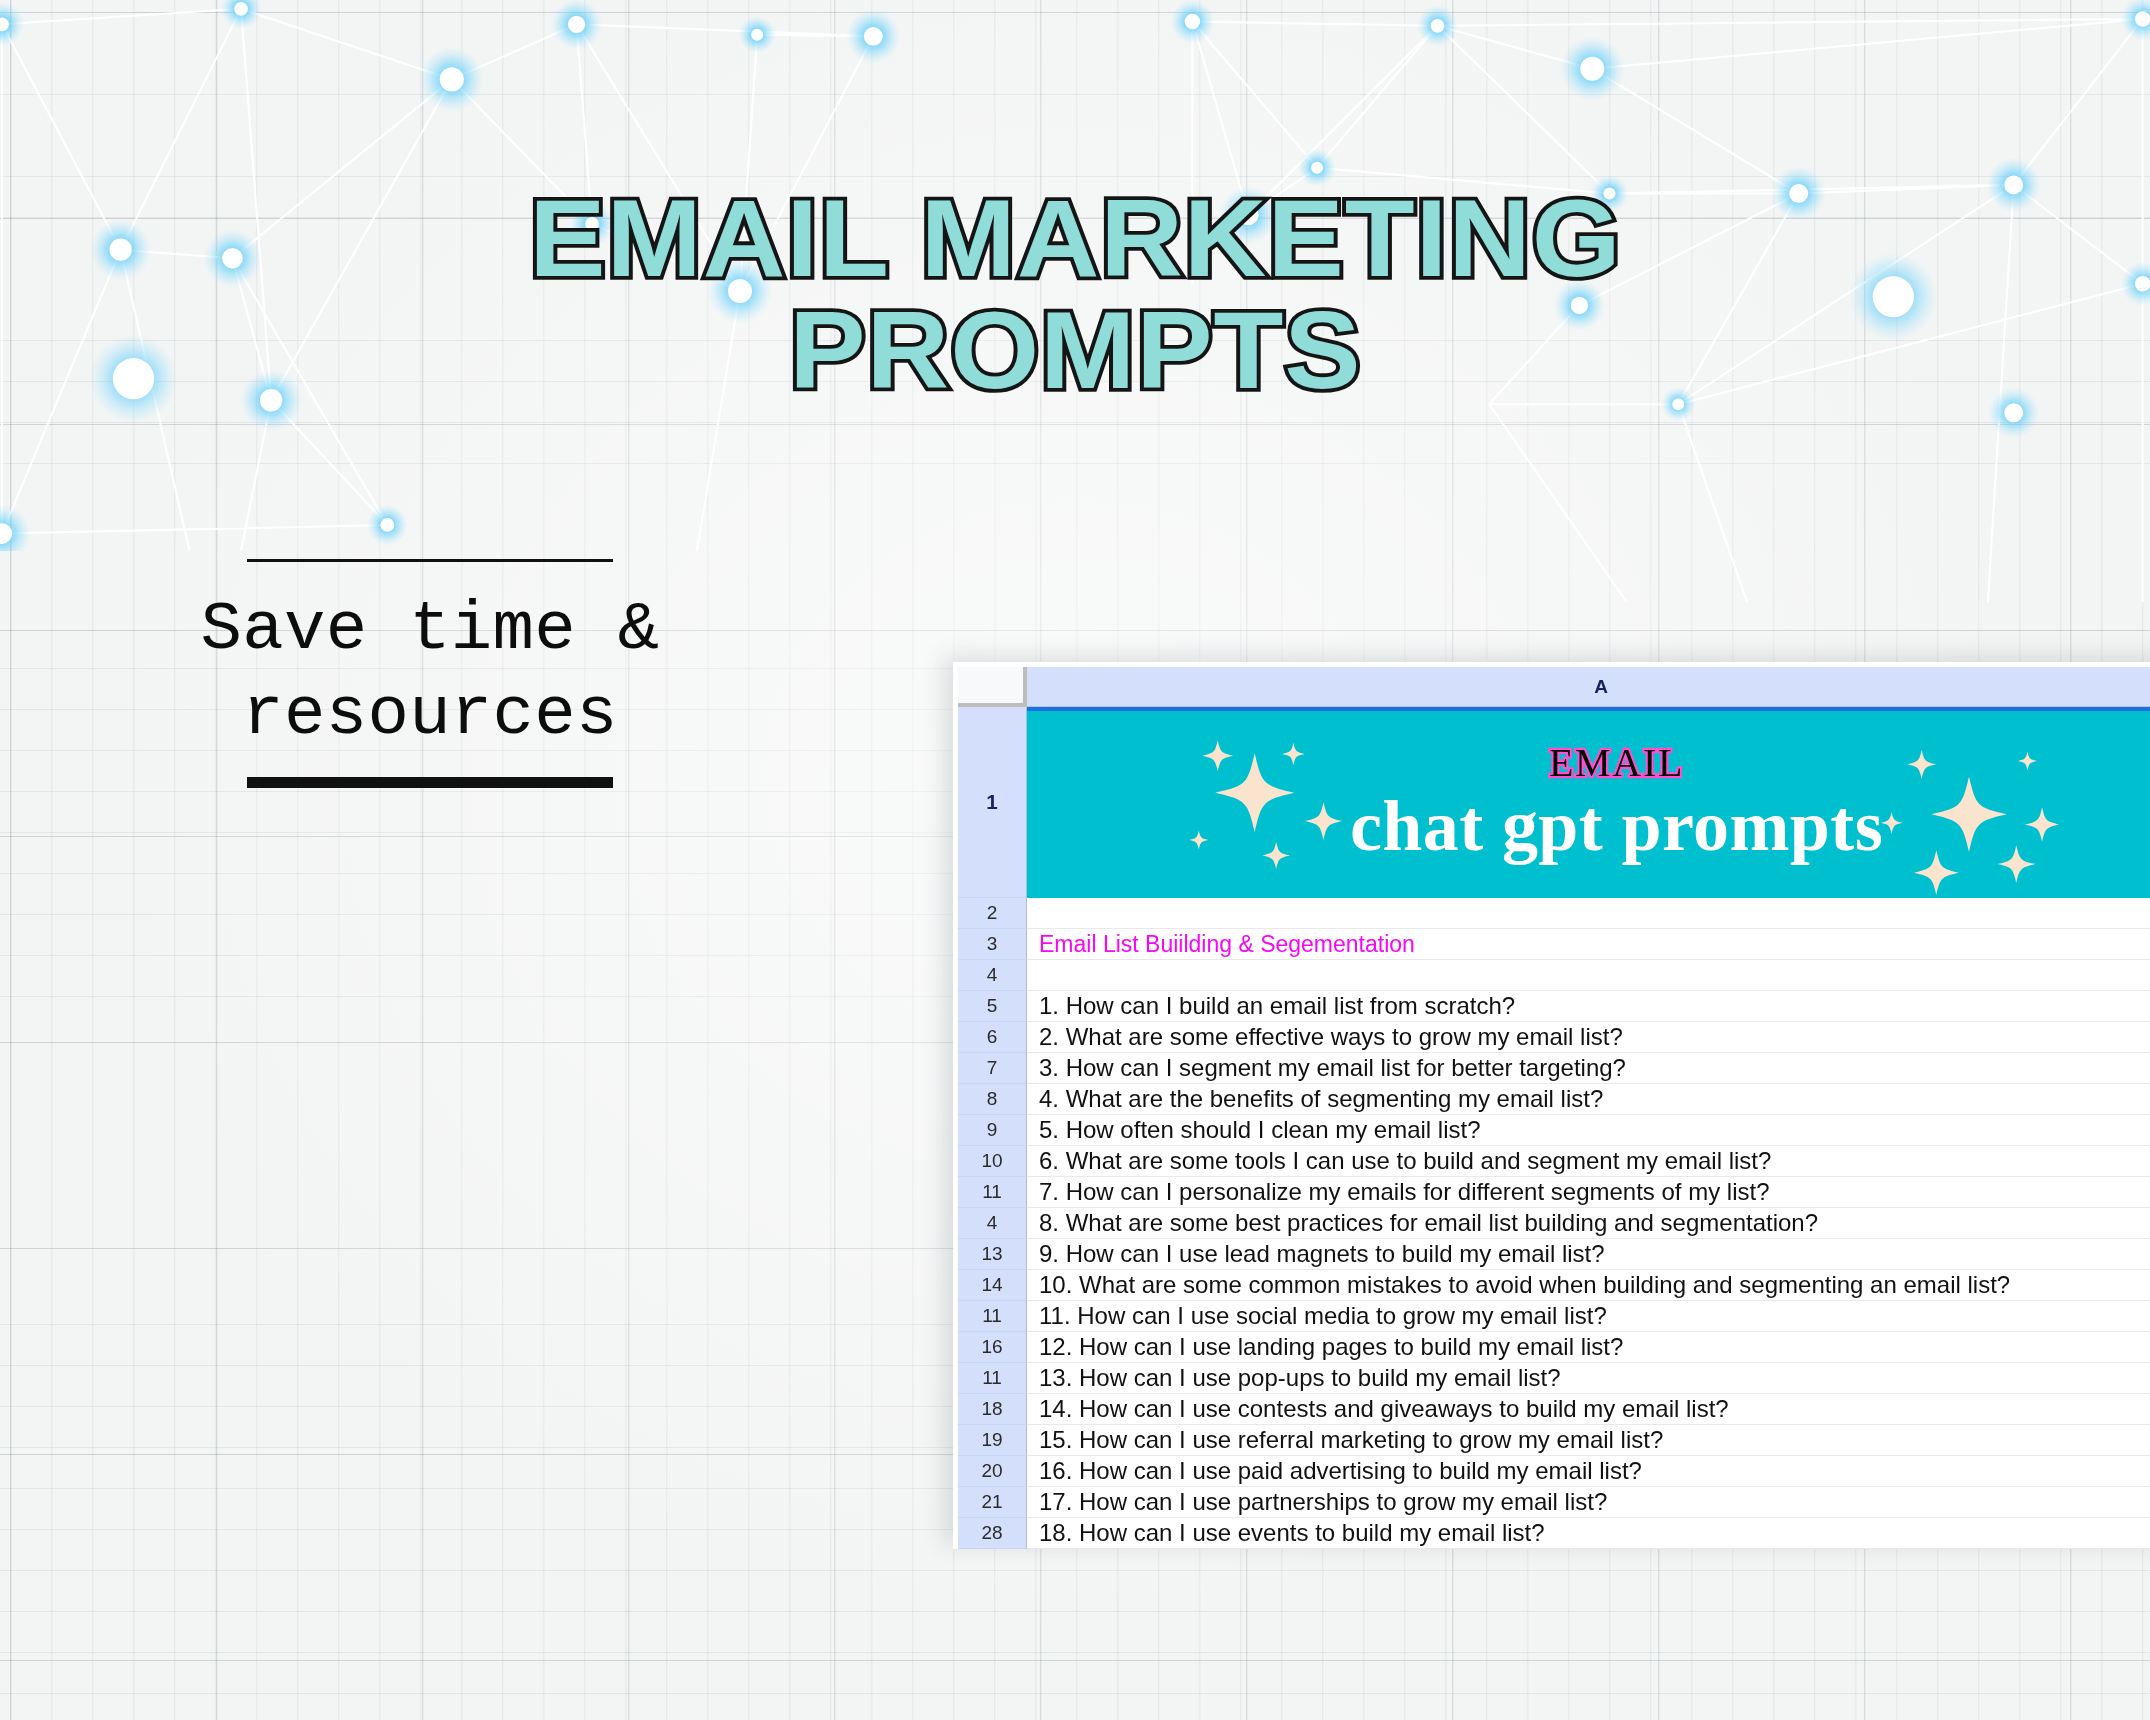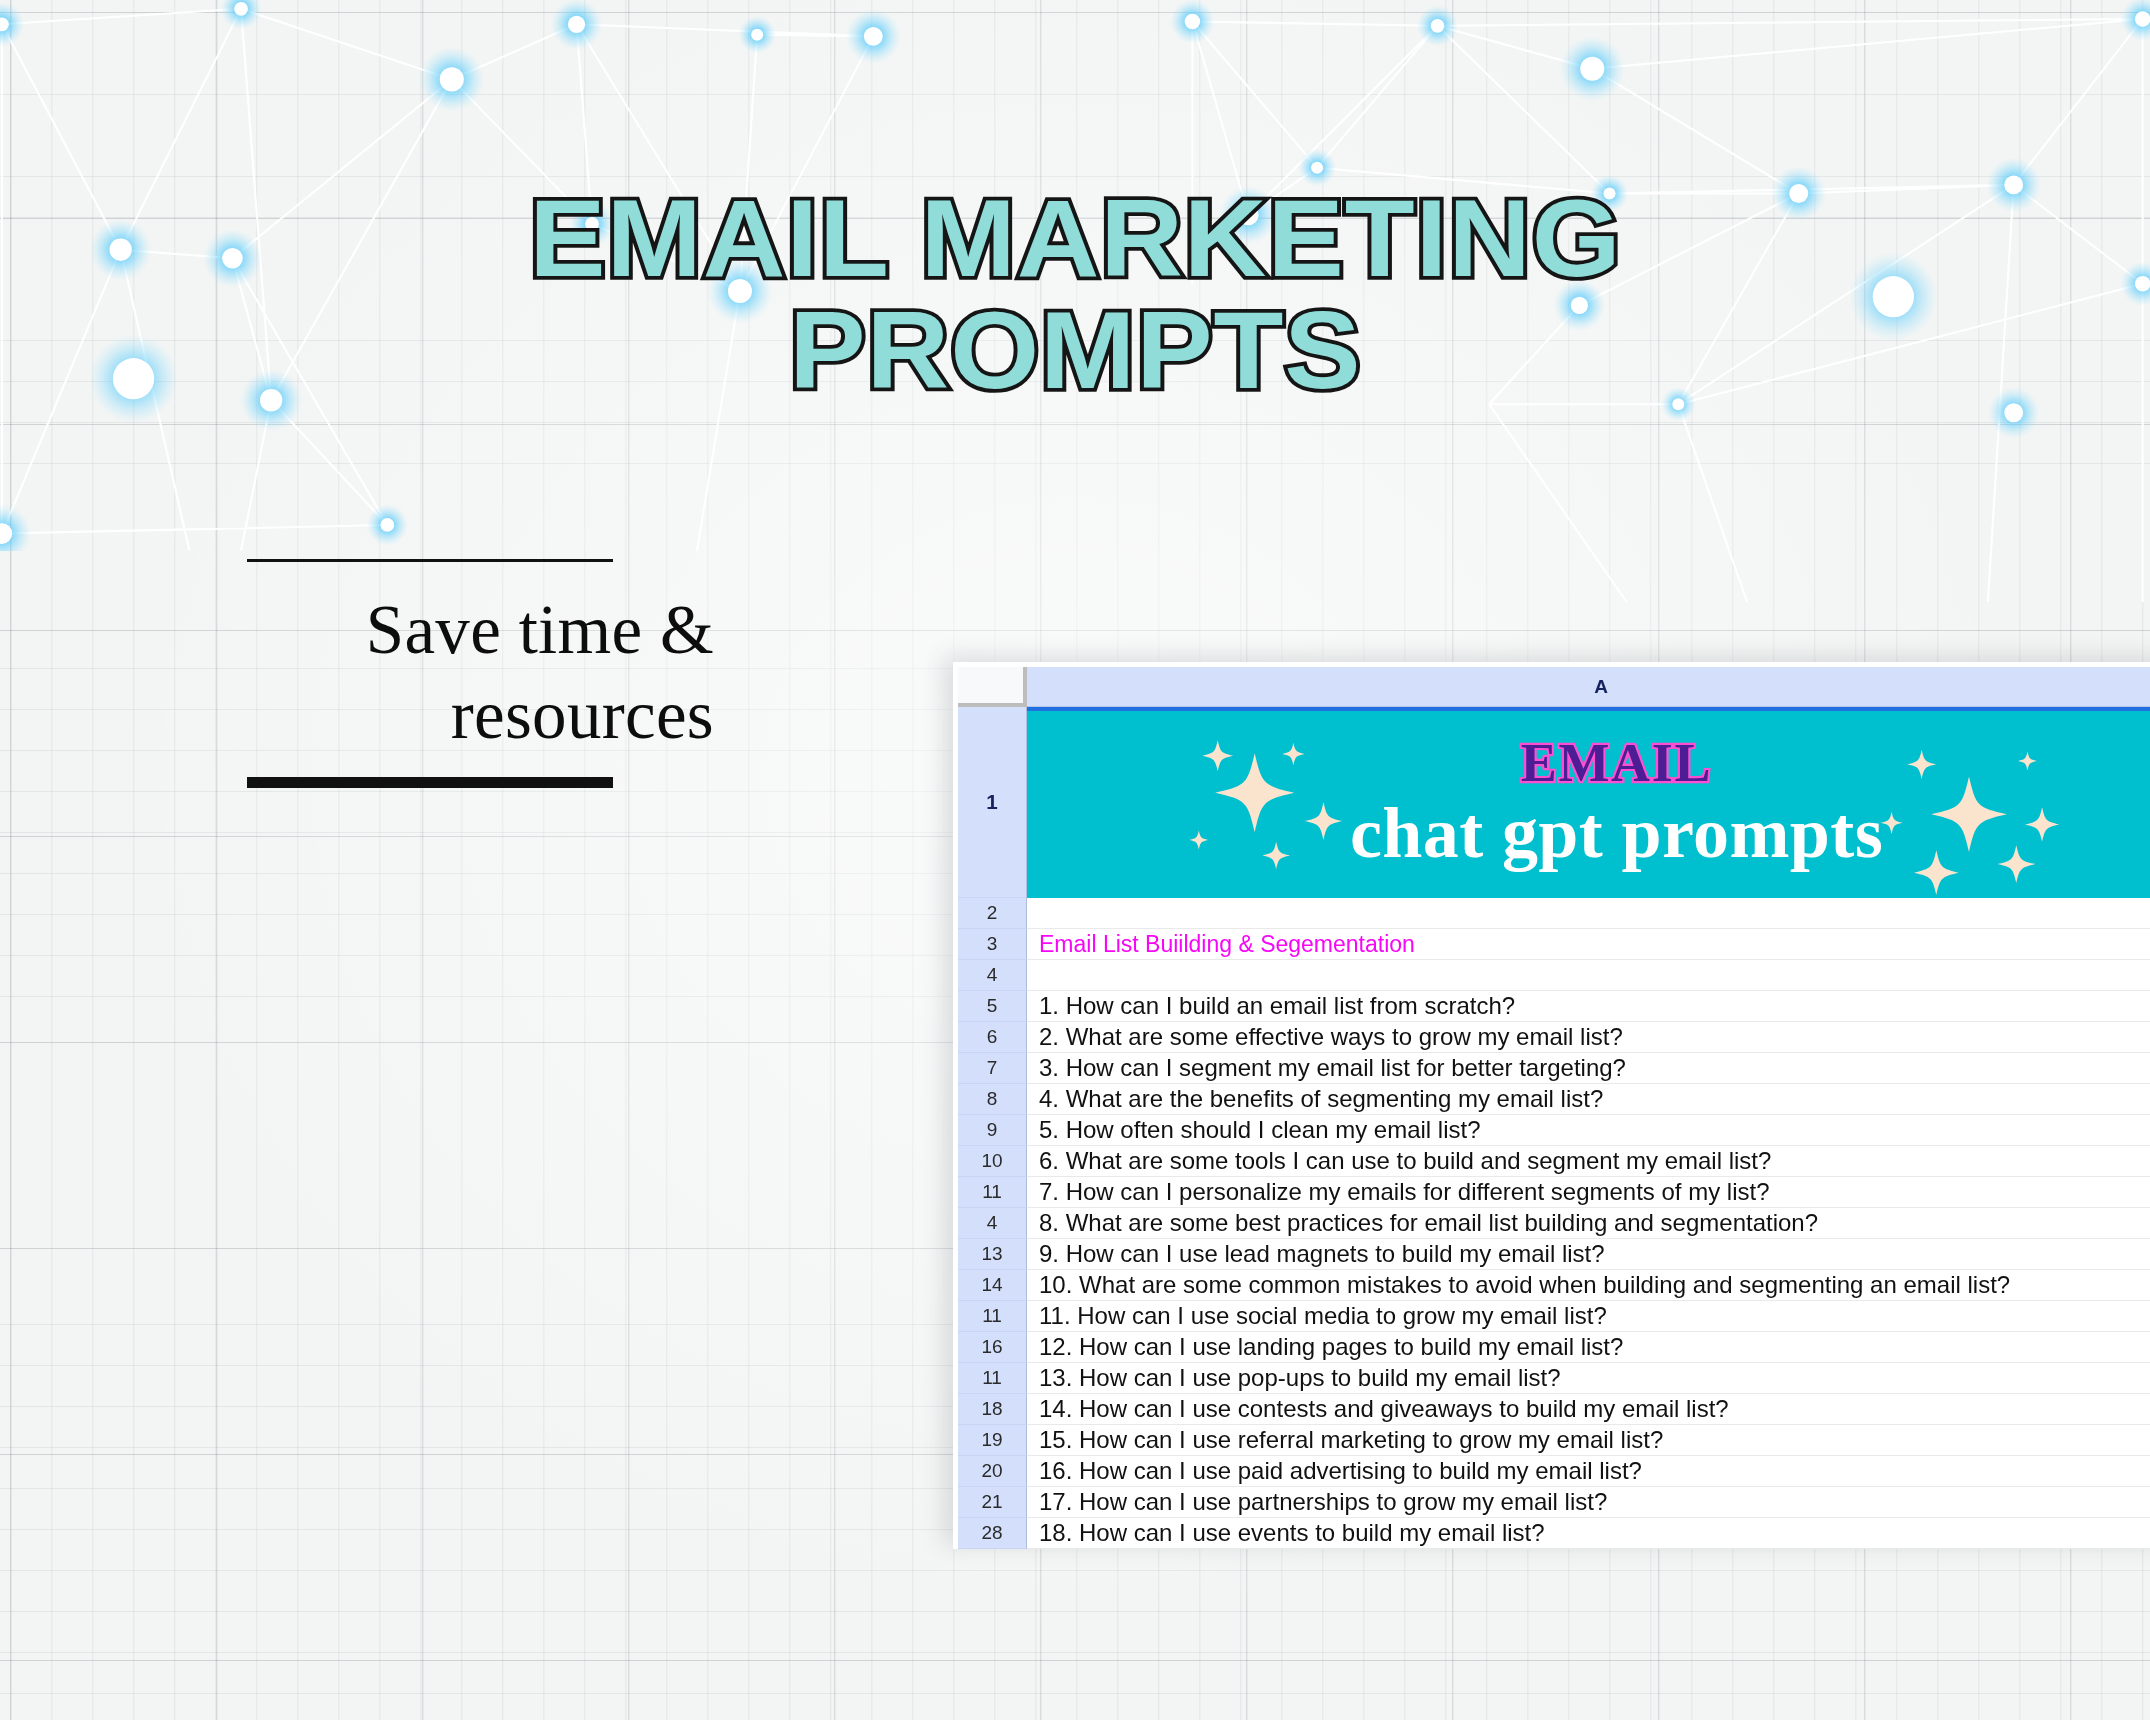--- a/index.html
+++ b/index.html
@@ -53,22 +53,22 @@
     paint-order: stroke fill;
     transform: scaleX(1.04);
   }
   #hero-title .ln { display: block; }
 
   
   #benefits {
     position: absolute;
     left: 146px; top: 559px;
     width: 568px;
-    text-align: right;
-    font-family: Liberation Serif, serif;
+    text-align: center;
+    font-family: Liberation Mono, monospace;
     color: #0d0d0d;
   }
   .rule {
     width: 366px; height: 3.4px;
     background: #111;
     margin: 0 auto;
   }
   .benefit {
     font-size: 69px;
     line-height: 1.22;
@@ -144,24 +144,24 @@
     border-top: 4.3px solid #1f6fe0;
     overflow: hidden;
   }
   .banner-inner {
     position: absolute; inset: 0;
     display: flex; align-items: center; justify-content: center;
   }
   .banner-text { text-align: center; transform: translateX(15.5px); }
   .banner-email {
     font-family: "Liberation Serif", serif;
-    font-weight: 700;
-    font-size: 54px;
+    font-weight: 400;
+    font-size: 40px;
     letter-spacing: 1.7px;
-    color: #4c1d95;
+    color: #000000;
     -webkit-text-stroke: 4.3px #ff4fd0;
     paint-order: stroke fill;
     line-height: 1;
   }
   .banner-sub {
     font-family: "Liberation Serif", serif;
     font-weight: 700;
     font-size: 72px;
     color: #ffffff;
     line-height: 1.1;

